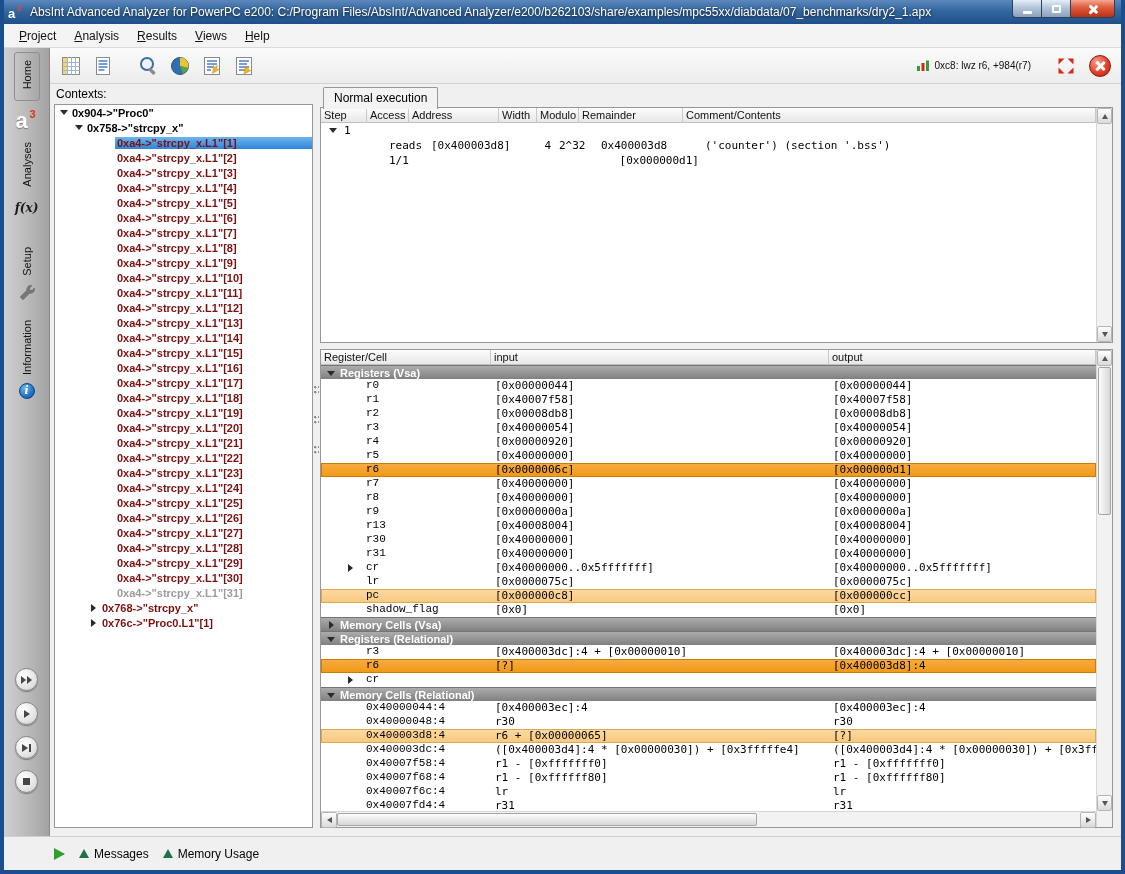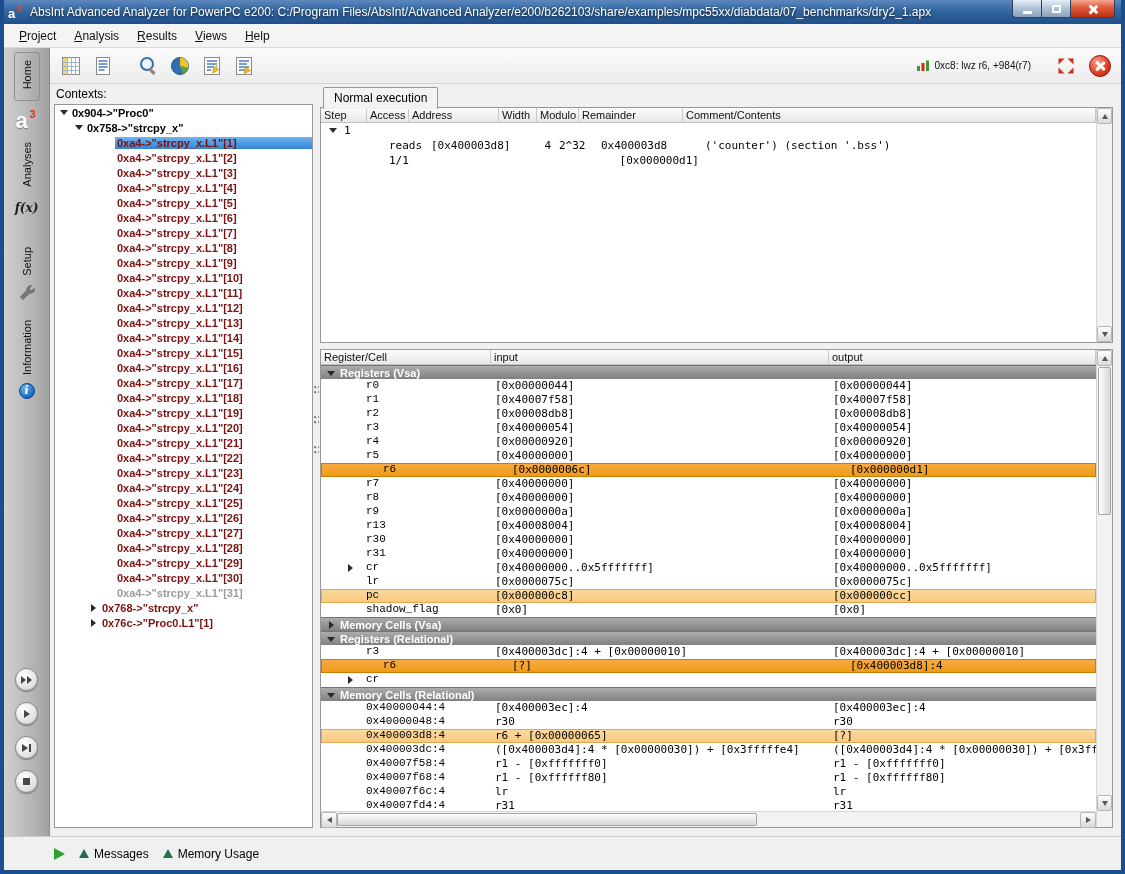--- a/index.html
+++ b/index.html
@@ -134,21 +134,21 @@
   .reg-head { display:grid; grid-template-columns:170px 338px 1fr; }
   .reg-section { height:14px; background:linear-gradient(#acacac,#808080); border-top:1px solid #747474;
     color:#fff; font:bold 11px "Liberation Sans", sans-serif; line-height:14px; padding-left:19px;
     position:relative; white-space:nowrap; overflow:hidden; }
   .sec-arrow { position:absolute; left:4px; top:0; width:12px; height:14px; display:flex; align-items:center; justify-content:center; }
   .reg-row { display:grid; grid-template-columns:170px 338px 1fr; height:14px; line-height:14px;
     font:11px "DejaVu Sans Mono", monospace; }
   .reg-row .c { padding:0 4px; white-space:pre; overflow:hidden; color:#000; }
   .reg-name { padding-left:45px !important; position:relative;font-family:Liberation Mono, monospace; }
   .reg-arrow { position:absolute; left:27px; top:0; height:14px; display:flex; align-items:center; }
-  .hl-strong { background:linear-gradient(#f8ac45,#ef9913); box-shadow:inset 0 0 0 1px #cd7c02;padding-left:17px; }
+  .hl-strong { background:linear-gradient(#f8ac45,#ef9913); box-shadow:inset 0 0 0 1px #cd7c02; }
   .hl-light { background:linear-gradient(#fcdaa2,#f9c87d); box-shadow:inset 0 0 0 1px #e0a753; }
 
   
   .vscroll { width:16px; flex:none; background:#f2f2f2; border-left:1px solid #d6d6d6; display:flex; flex-direction:column; }
   .sb-btn { height:16px; width:100%; flex:none; background:linear-gradient(#fefefe,#dadada);
     border:1px solid #b5b5b5; border-radius:2px; display:flex; align-items:center; justify-content:center; }
   .sb-track { flex:1; position:relative; }
   .sb-thumb { position:absolute; left:1px; right:1px; background:linear-gradient(to right,#fdfdfd,#d7d7d7);
     border:1px solid #a5a5a5; border-radius:2px; }
   .tri-up-s { border-left:3.5px solid transparent; border-right:3.5px solid transparent; border-bottom:5px solid #555; }

